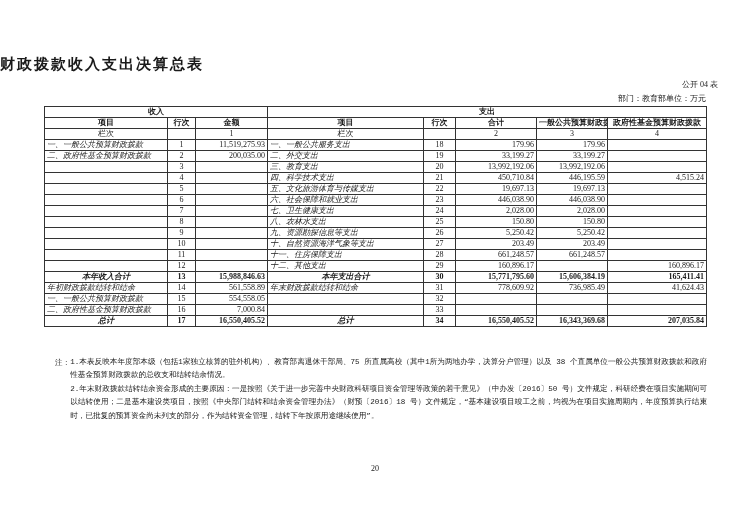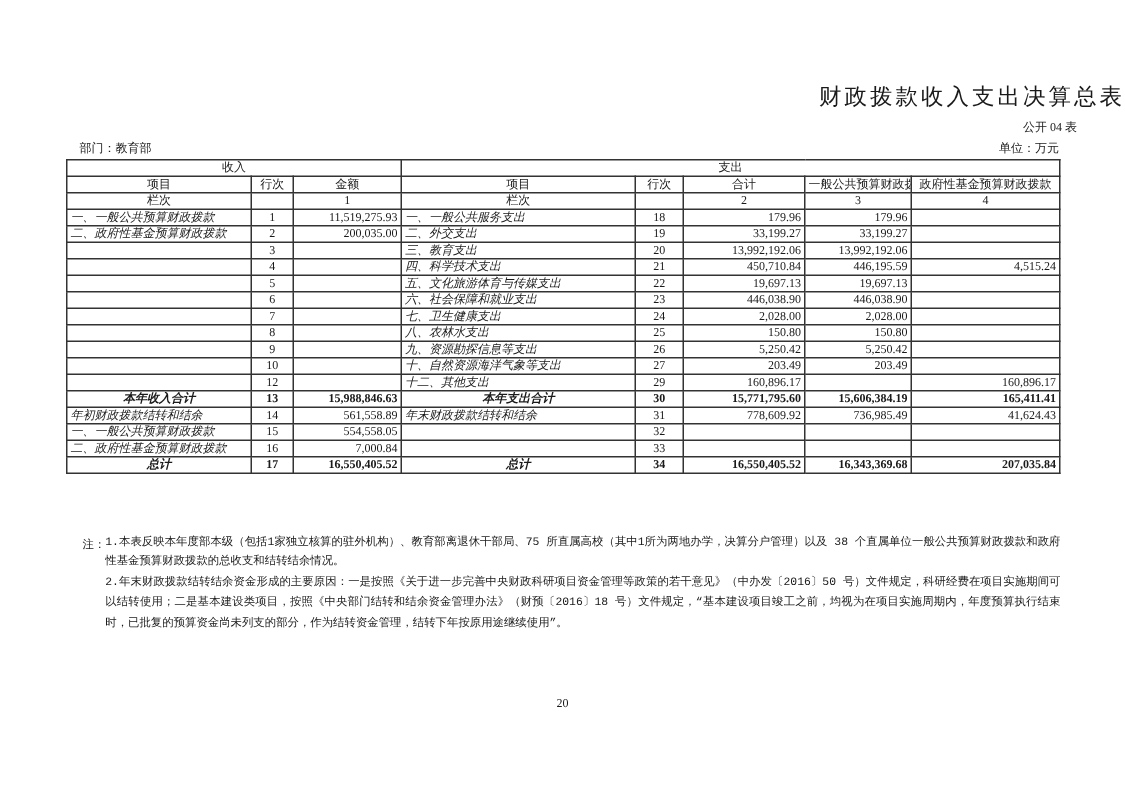--- a/index.html
+++ b/index.html
@@ -1,34 +1,34 @@
 <!DOCTYPE html>
 <html><head>
 <meta charset="utf-8">
 <style>
   * { margin:0; padding:0; box-sizing:border-box; }
   html,body { width:750px; height:530px; background:#ffffff; }
   body { font-family:"Liberation Serif","DejaVu Serif",serif; color:#1a1a1a; }
   .sheet { position:relative; width:750px; height:530px; background:#fff; overflow:hidden; }
 
-  .title { position:absolute; top:55px; left:0; width:750px; text-align:right;
-           font-size:15px; font-weight:normal; letter-spacing:2px; }
+  .title { position:absolute; top:55px; left:0; width:750px; text-align:left;
+           font-size:15px; font-weight:bold; letter-spacing:2px; }
 
   .code-line { position:absolute; top:79px; left:56px; width:662px; text-align:right;
                font-size:8px; }
   .meta-line { position:absolute; top:93px; left:44px; width:662px; display:flex;
-               justify-content:space-between; font-size:8px; }
+               justify-content:flex-end; font-size:8px; }
   .meta-line .dept { padding-left:9px; }
 
   table.fiscal { position:absolute; top:106px; left:44px; width:662px;
                  border-collapse:collapse; table-layout:fixed;
                  border:1.5px solid #000; }
   .fiscal th, .fiscal td { border:1px solid #333; height:11px; padding:0 2px;
                  font-size:8px; line-height:1.15; overflow:hidden; white-space:nowrap; }
-  .fiscal thead th { text-align:center; font-weight:normal; }
+  .fiscal thead th { text-align:center; font-weight:bold; }
   .fiscal thead tr.index-row th { font-weight:normal;margin-top:16px; }
   .cell-item { text-align:left;font-style:italic; }
   .cell-row  { text-align:center; }
   .cell-num  { text-align:right; }
   .total-row td { font-weight:bold; border-top:1.5px solid #000; }
   .total-row td.cell-item { text-align:center; }
 
   .notes { position:absolute; top:356px; left:55px; width:652px; display:flex;
            font-size:7.6px; line-height:13.4px; }
   .notes-prefix { flex:0 0 auto; }
@@ -185,20 +185,30 @@
           <td class="cell-row">10</td>
           <td class="cell-num"></td>
           <td class="cell-item">十、自然资源海洋气象等支出</td>
           <td class="cell-row">27</td>
           <td class="cell-num">203.49</td>
           <td class="cell-num">203.49</td>
           <td class="cell-num"></td>
         </tr>
         <tr>
           <td class="cell-item"></td>
+          <td class="cell-row">11</td>
+          <td class="cell-num"></td>
+          <td class="cell-item">十一、住房保障支出</td>
+          <td class="cell-row">28</td>
+          <td class="cell-num">661,248.57</td>
+          <td class="cell-num">661,248.57</td>
+          <td class="cell-num"></td>
+        </tr>
+        <tr>
+          <td class="cell-item"></td>
           <td class="cell-row">12</td>
           <td class="cell-num"></td>
           <td class="cell-item">十二、其他支出</td>
           <td class="cell-row">29</td>
           <td class="cell-num">160,896.17</td>
           <td class="cell-num"></td>
           <td class="cell-num">160,896.17</td>
         </tr>
         <tr class="total-row">
           <td class="cell-item">本年收入合计</td>

